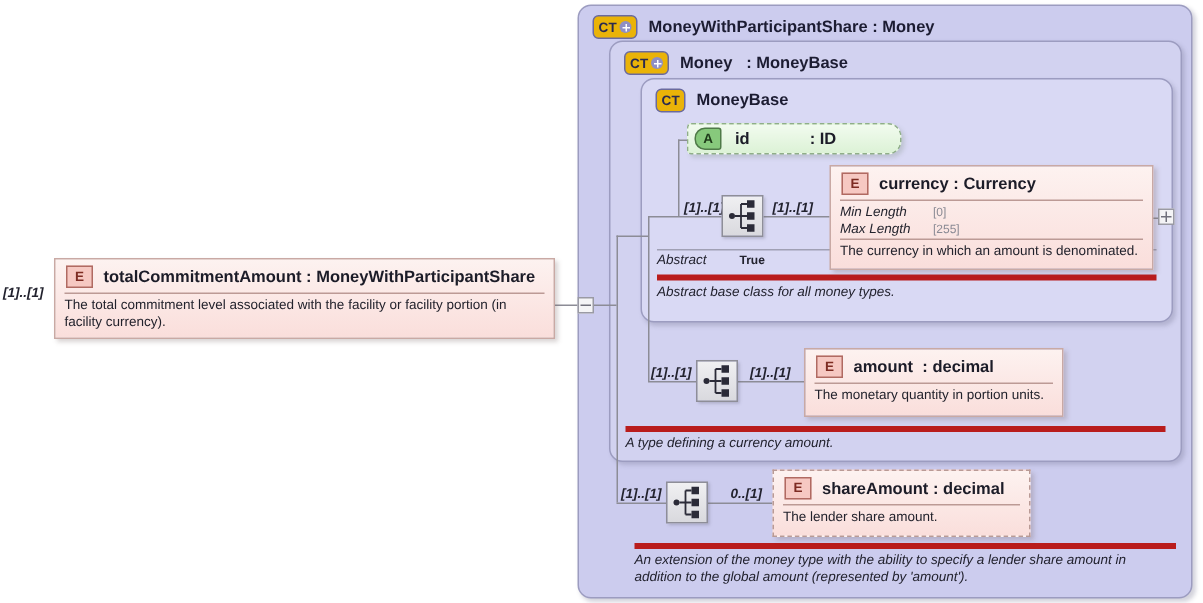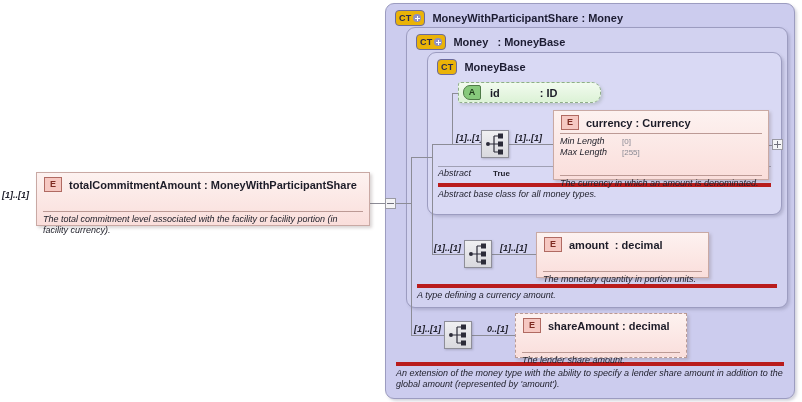--- a/index.html
+++ b/index.html
@@ -118,23 +118,23 @@
     margin:0 6px;padding:2px 0 1px 0;
     border-top:1px solid #bc9a95;
     font-size:9px;color:#24242e;
     line-height:1.22;
   }
   .frow{white-space:nowrap;}
   .frow .fk{font-style:italic;display:inline-block;width:62px;}
   .frow .fv{color:#8a8a94;font-size:8px;}
 
   .ebox-note{
-    margin:16px 6px;padding:2px 0 3px 0;
+    margin:0 6px;padding:2px 0 3px 0;
     border-top:1px solid #bc9a95;
-    font-size:9px;font-style:italic;color:#22222c;
+    font-size:9px;color:#22222c;
     line-height:1.25;
   }
 
   
   .abox{
     position:absolute;box-sizing:border-box;
     background:linear-gradient(180deg,#f2fbef 0%,#dcf2d6 100%);
     border:1px dashed #8fae88;
     border-radius:3px 9px 9px 3px;
     box-shadow:2px 2px 3px rgba(110,130,110,.25);
@@ -173,21 +173,21 @@
 <div id="canvas">
 
   <div class="ct ct-l1" style="left:385px;top:3px;width:410px;height:396px;">
     <div class="ct-head">
       <span class="ct-badge">
         <span>CT</span>
           <span class="pm"></span>
       </span>
       <span class="ct-title"><span>MoneyWithParticipantShare</span> <span>:</span> <span>Money</span></span>
     </div>
-    <div class="ct-foot" style="bottom:8px;">An extension of the money type with the ability to specify a lender share amount in addition to the global amount (represented by 'amount').</div>
+    <div class="ct-foot" style="bottom:8px;margin-left:27px;">An extension of the money type with the ability to specify a lender share amount in addition to the global amount (represented by 'amount').</div>
   </div>
 
   <div class="ct ct-l2" style="left:406px;top:27px;width:382px;height:281px;">
     <div class="ct-head">
       <span class="ct-badge">
         <span>CT</span>
           <span class="pm"></span>
       </span>
       <span class="ct-title"><span>Money</span>&nbsp;&nbsp; <span>:</span> <span>MoneyBase</span></span>
     </div>

